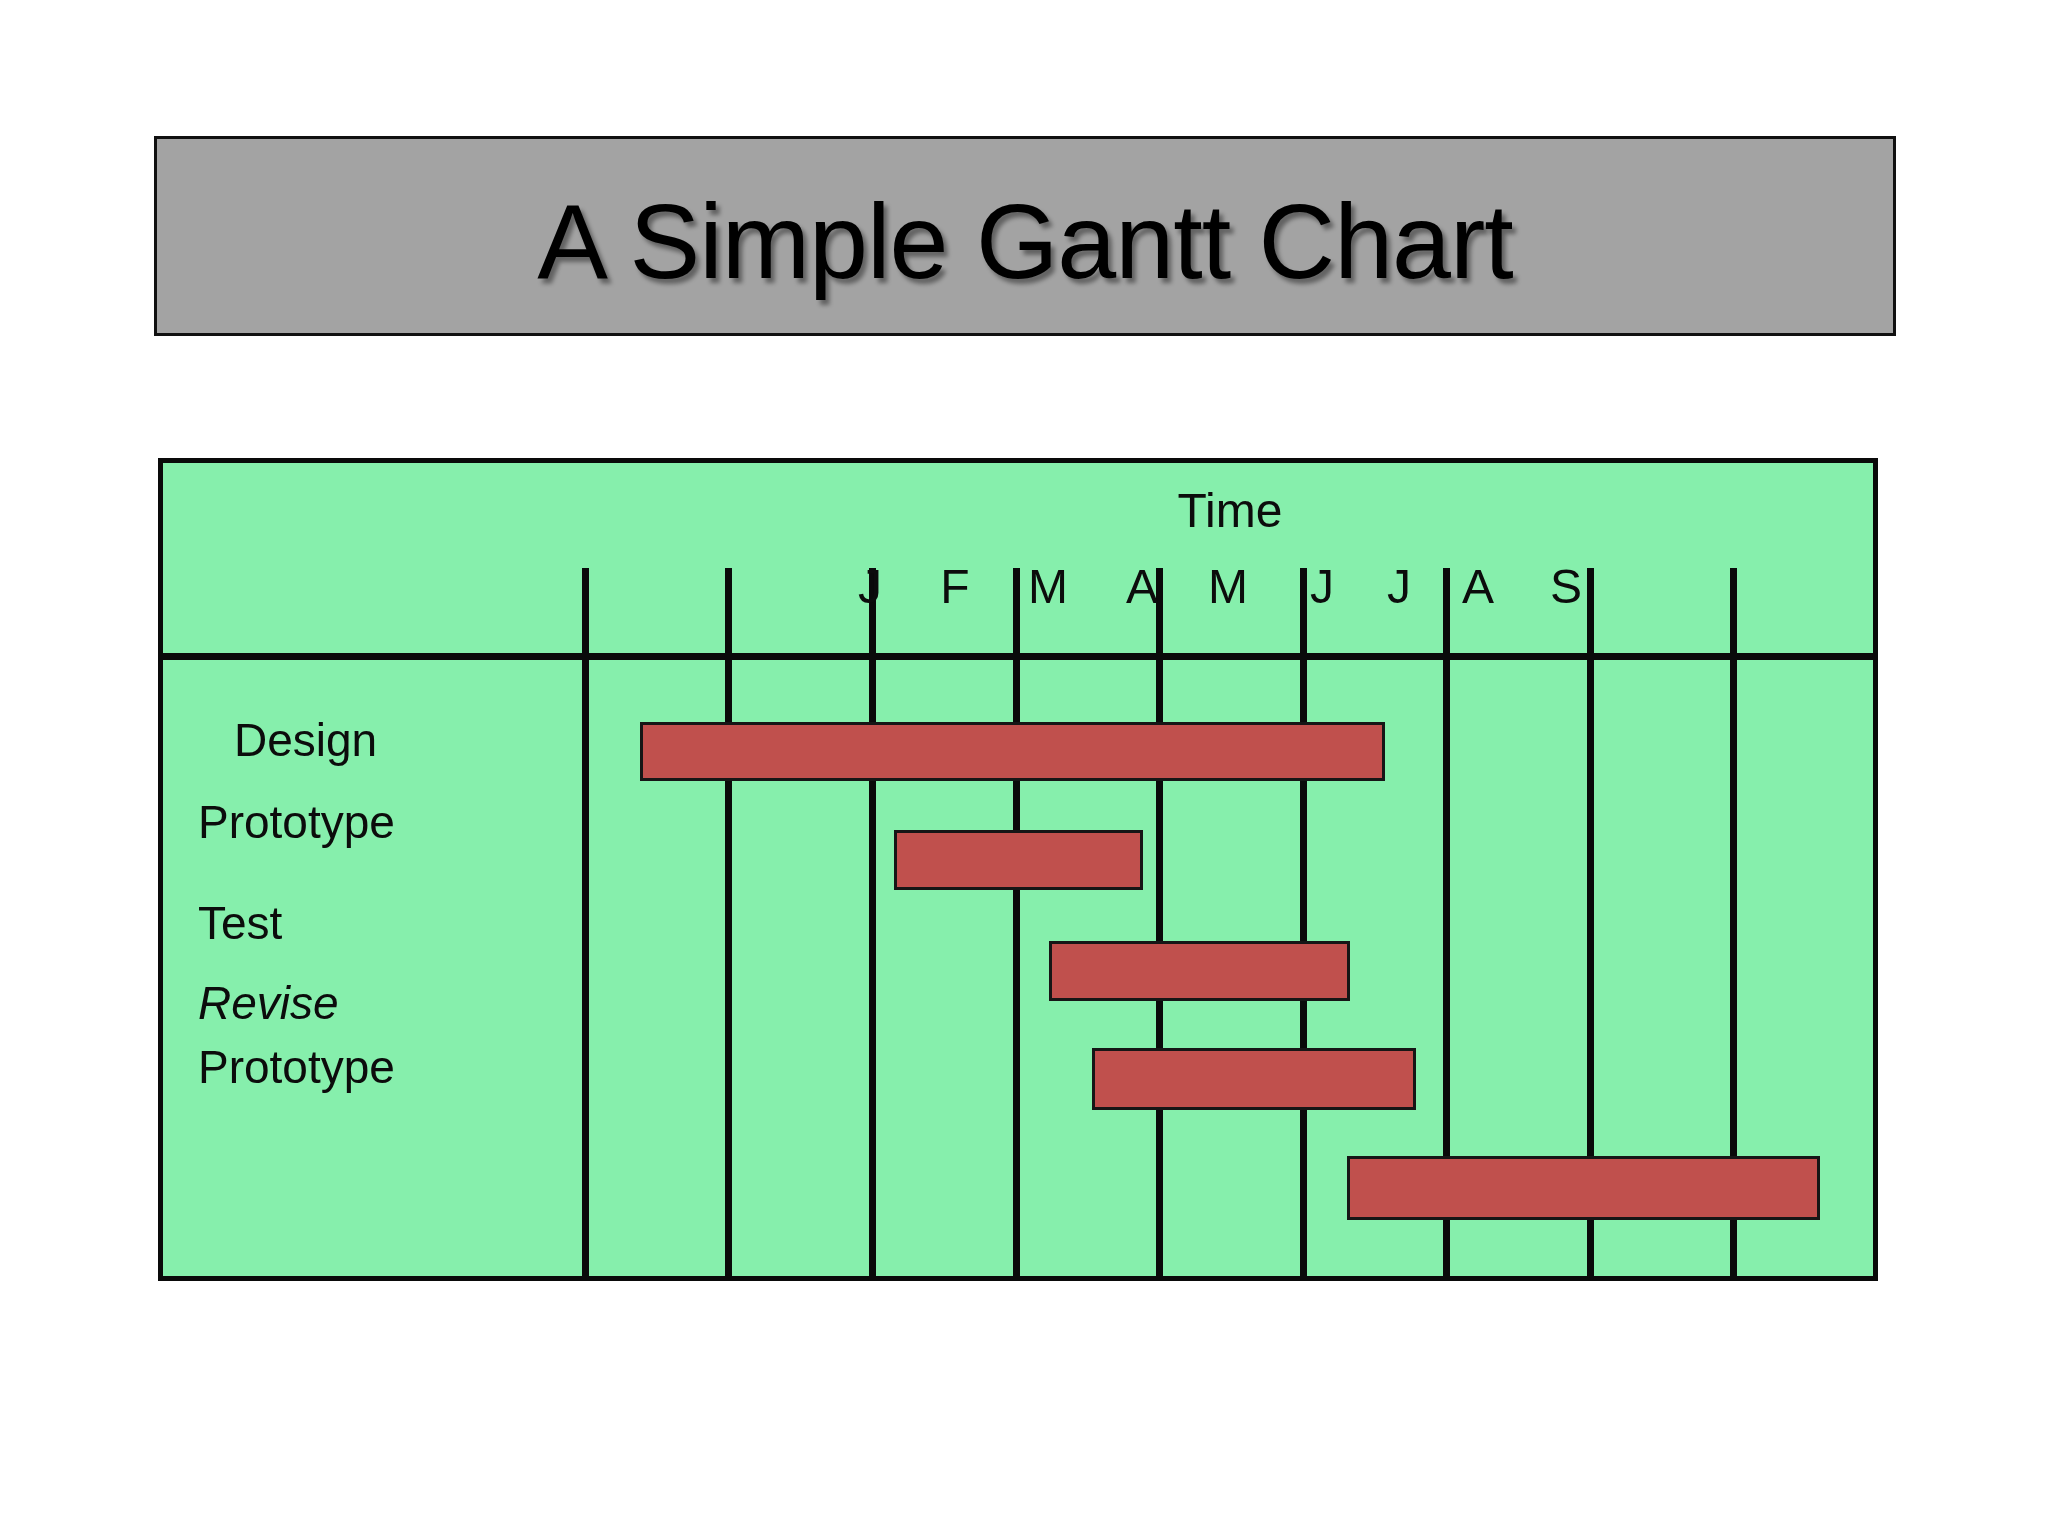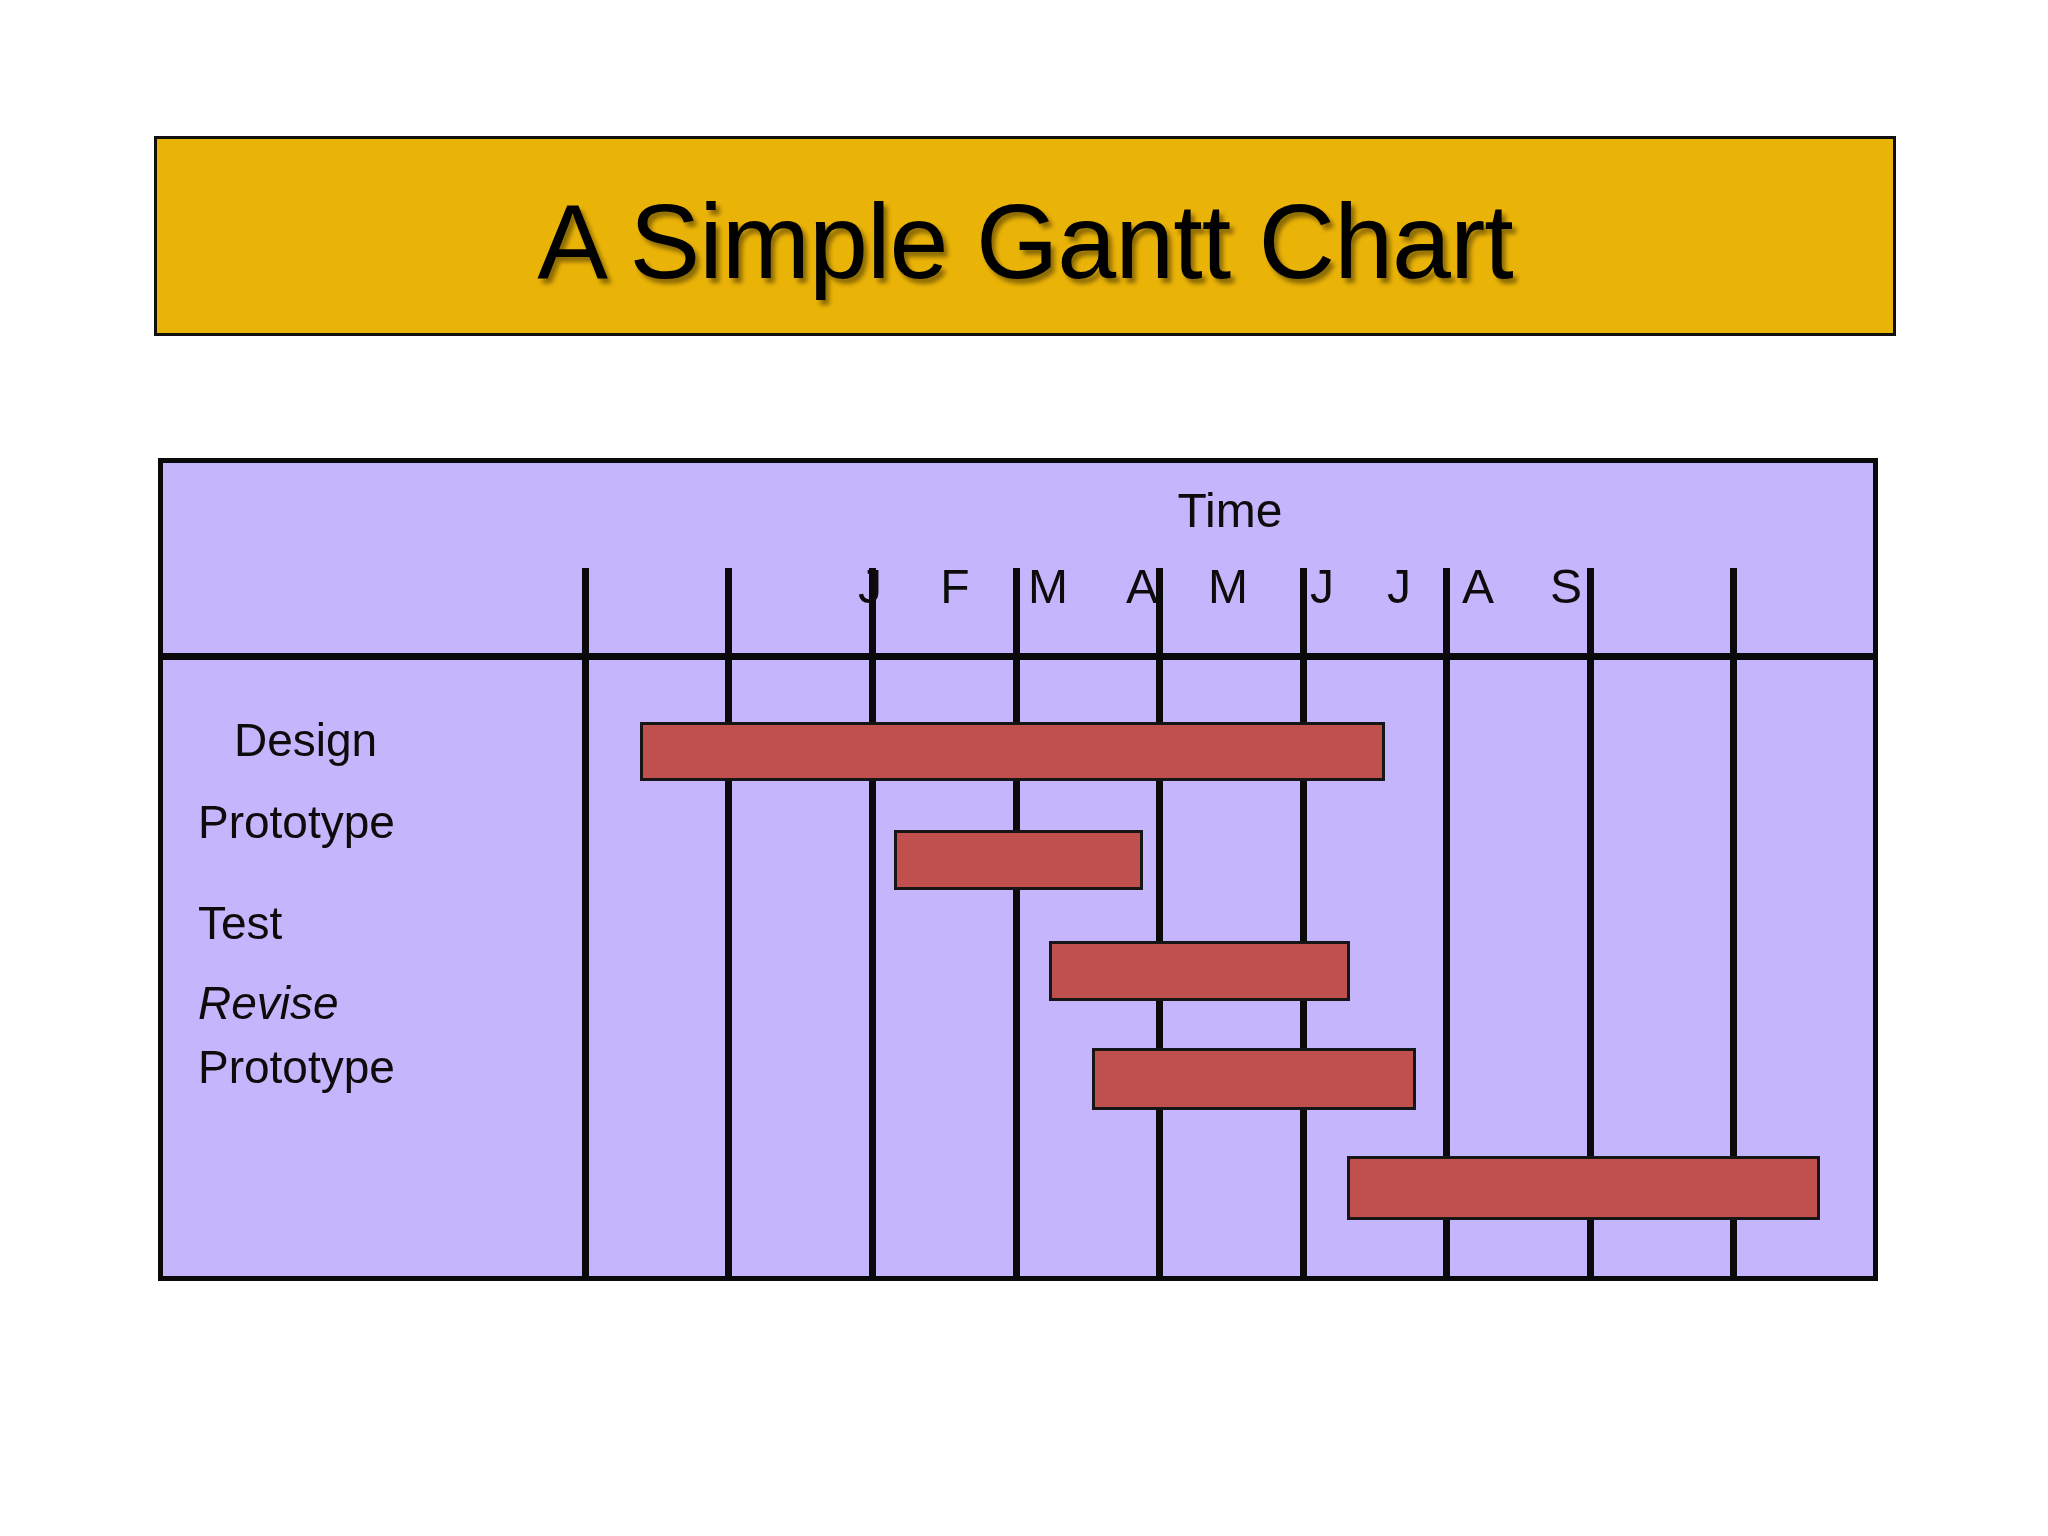--- a/index.html
+++ b/index.html
@@ -73,25 +73,25 @@
     background:#c0504d;
     border:3px solid #161616;
     z-index:2;
   }
 </style>
 </head>
 <body>
 
 <div id="canvas">
 
-  <div class="banner" style="background: #eab308;">
+  <div class="banner" style="background: #a3a3a3;">
     <div class="banner-text">A Simple Gantt Chart</div>
   </div>
 
-  <div class="chart" style="background: #c4b5fd;">
+  <div class="chart" style="background: #86efac;">
     <div class="time-label">Time</div>
 
     <div id="gridlines">
         <div class="gridline" style="left: 419px; background: rgb(10, 10, 10);"></div>
         <div class="gridline" style="left: 562px; background: rgb(10, 10, 10);"></div>
         <div class="gridline" style="left: 706px; background: rgb(10, 10, 10);"></div>
         <div class="gridline" style="left: 850px; background: rgb(10, 10, 10);"></div>
         <div class="gridline" style="left: 993px; background: rgb(10, 10, 10);"></div>
         <div class="gridline" style="left: 1137px; background: rgb(10, 10, 10);"></div>
         <div class="gridline" style="left: 1280px; background: rgb(10, 10, 10);"></div>

